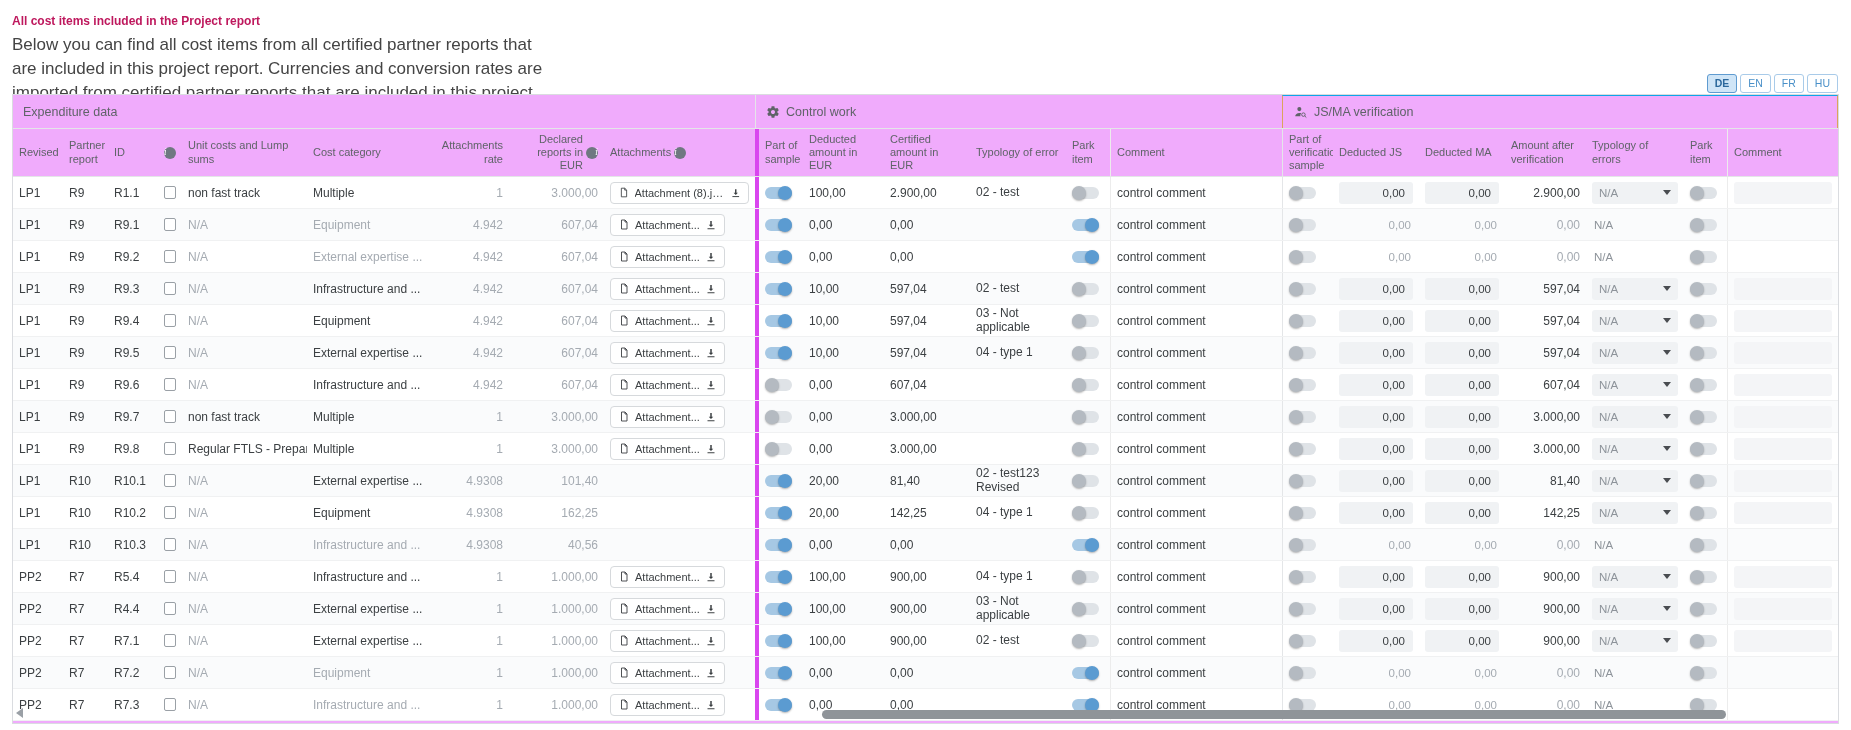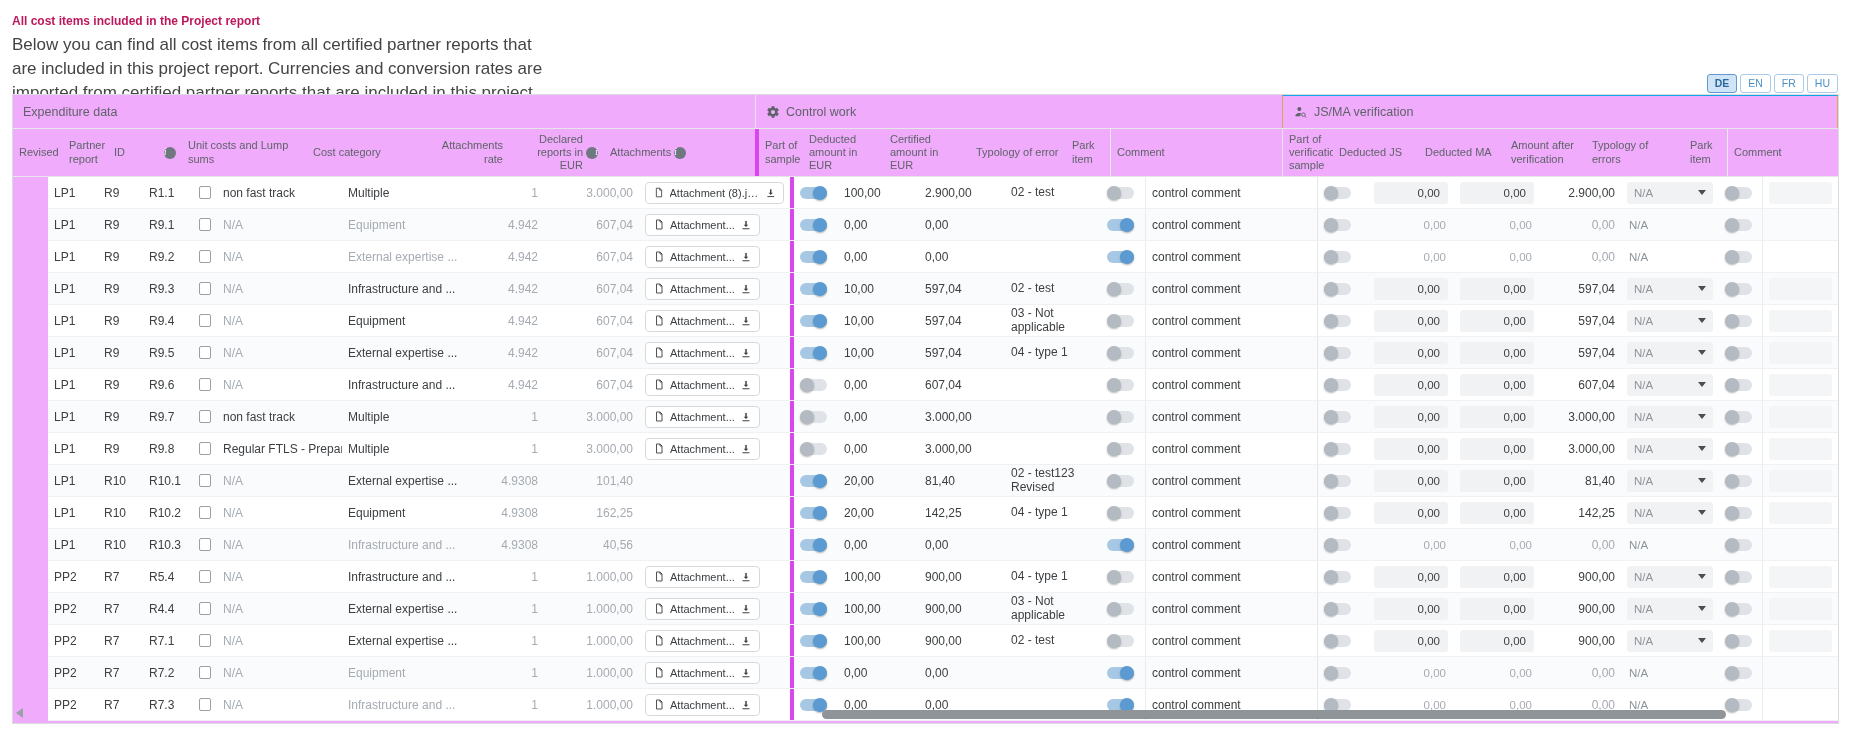--- a/index.html
+++ b/index.html
@@ -43,21 +43,21 @@
   .c-partner{width:50px}.c-report{width:45px}.c-id{width:50px}.c-check{width:24px;justify-content:center;padding:0 2px}
   .c-unit{width:125px}.c-cat{width:131px}.c-rate{width:71px}.c-declared{width:95px}.c-att{width:151px}
   .c-sample{width:48px;border-left:4px solid #d946ef}.c-ded{width:81px}.c-cert{width:86px}
   .c-typ{width:96px}.c-park{width:44px}.c-comment{width:172px;border-left:1px solid #ececec}
   .c-verif{width:51px;border-left:1px solid #e4e6e8}.c-js{width:86px}.c-ma{width:86px}
   .c-after{width:81px}.c-typv{width:98px}.c-park2{width:43px}
   .c-comment2{flex:1;min-width:0;border-left:1px solid #ececec}
 
   
   .tbody { }
-  .tr { display:flex; height:32px; border-bottom:1px solid #f0f1f2; background:#fff;margin-left:35px; }
+  .tr { display:flex; height:32px; border-bottom:1px solid #f0f1f2; background:#fff; }
   .tr.alt { background:#fafbfc; }
   .td {
     display:flex; align-items:center; padding:0 6px; height:100%;
     font-size:12px; color:#3c4043; overflow:hidden; white-space:nowrap;
   }
   .td.num { justify-content:flex-end; }
   .dim { color:#a5abb2; }
   .c-typ.td { white-space:normal; line-height:1.15; font-size:12px; }
 
   

